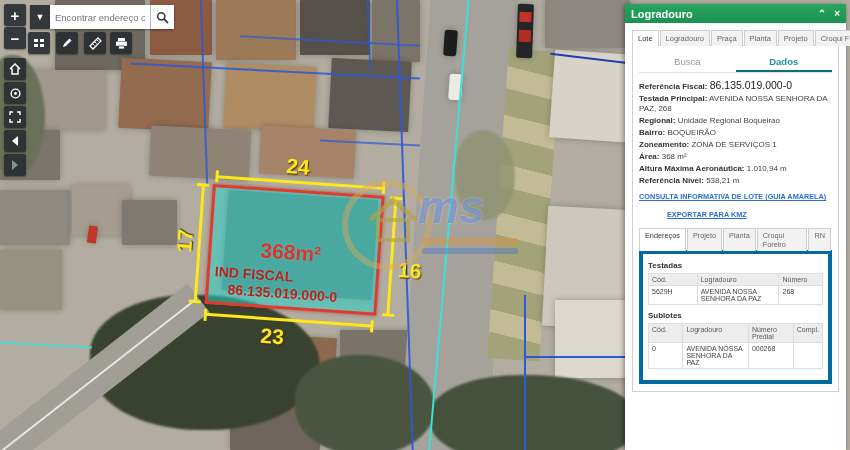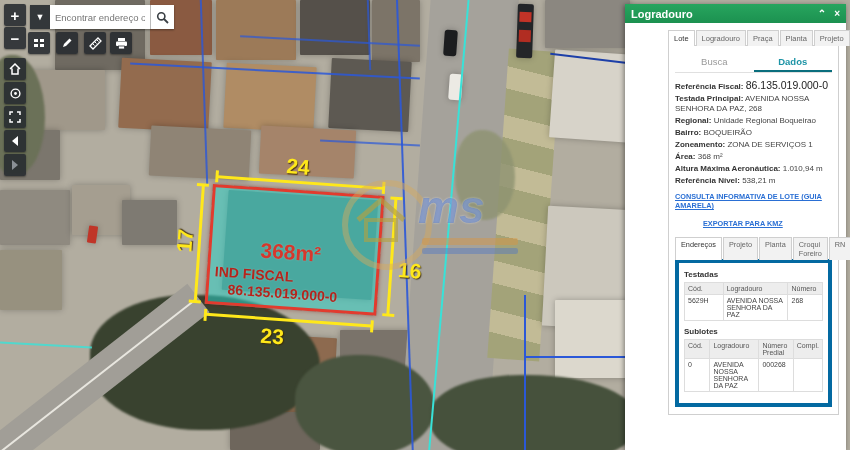--- a/index.html
+++ b/index.html
@@ -18,21 +18,21 @@
        border:3px solid #e23b2e;box-shadow:0 0 4px rgba(120,0,0,.4);}
   .dim{position:absolute;border:0 solid #ffe81a;}
   .dim.h{height:0;border-top-width:3px;}
   .dim.v{width:0;border-left-width:3px;}
   .tick{position:absolute;background:#ffe81a;}
   .dimlab{position:absolute;color:#ffe81a;font-weight:bold;font-size:21px;
           text-shadow:1px 1px 1px rgba(60,40,0,.8);line-height:1;}
   .lotlab{position:absolute;font-weight:bold;color:#b5241c;
           text-shadow:0 0 2px rgba(255,255,255,.25);line-height:1;}
   
-  #wm{position:absolute;left:336px;top:176px;width:170px;height:100px;opacity:.85;pointer-events:none;}
+  #wm{position:absolute;left:336px;top:176px;width:170px;height:100px;opacity:.85;pointer-events:none;text-align:right;}
   #wm .circ{position:absolute;left:6px;top:4px;width:78px;height:78px;border-radius:50%;
             border:6px solid rgba(214,170,92,.55);}
   #wm .ms{position:absolute;left:82px;top:8px;font-size:46px;font-weight:bold;font-style:italic;
           color:rgba(72,112,198,.60);text-shadow:0 0 2px rgba(255,255,255,.6);line-height:1;}
   #wm .l1{position:absolute;left:86px;top:62px;width:96px;height:7px;background:rgba(222,148,58,.5);border-radius:2px;}
   #wm .l2{position:absolute;left:86px;top:72px;width:96px;height:6px;background:rgba(78,118,200,.5);border-radius:2px;}
   
   .ctl{position:absolute;width:22px;height:22px;background:rgba(40,44,49,.9);color:#fff;
        border-radius:2px;display:flex;align-items:center;justify-content:center;
        font-size:15px;font-weight:bold;cursor:pointer;box-shadow:0 1px 2px rgba(0,0,0,.4);}
@@ -45,21 +45,21 @@
                    font-family:"Liberation Sans",sans-serif;}
   #searchbar .go{width:23px;background:#fff;border-left:1px solid #bbb;display:flex;
                  align-items:center;justify-content:center;cursor:pointer;}
   
   #panel{position:absolute;left:625px;top:4px;width:221px;height:446px;background:#fff;
          box-shadow:-1px 1px 5px rgba(0,0,0,.45);font-size:8px;color:#444;}
   #panel-header{height:19px;background:linear-gradient(#27a55e,#1c9150);color:#fff;display:flex;
                 align-items:center;padding:0 6px;font-size:11px;font-weight:bold;}
   #panel-header .sp{flex:1;}
   #panel-header .wicon{font-size:10px;font-weight:bold;margin-left:8px;cursor:pointer;}
-  #panel-body{padding:7px 7px 0 7px;margin-left:36px;}
+  #panel-body{padding:7px 7px 0 7px;}
   .tabs{display:flex;}
   .tab{border:1px solid #cfcfcf;border-bottom:0;background:#f2f2f2;color:#666;
        padding:3px 5px;font-size:7.5px;cursor:pointer;margin-right:1px;white-space:nowrap;}
   .tab.active{background:#fff;color:#333;position:relative;z-index:2;}
   .tab-content{border:1px solid #cfcfcf;margin-top:-1px;padding:7px 6px;background:#fff;}
   .subtabs{display:flex;border-bottom:1px solid #e0e0e0;margin-bottom:6px;}
   .subtab{flex:1;text-align:center;padding:3px 0;font-size:9.5px;color:#999;cursor:pointer;}
   .subtab.active{color:#1d94a6;border-bottom:2px solid #0a6e7d;font-weight:bold;}
   .fld{margin:2px 0;line-height:1.25;}
   .fld b{color:#333;}

